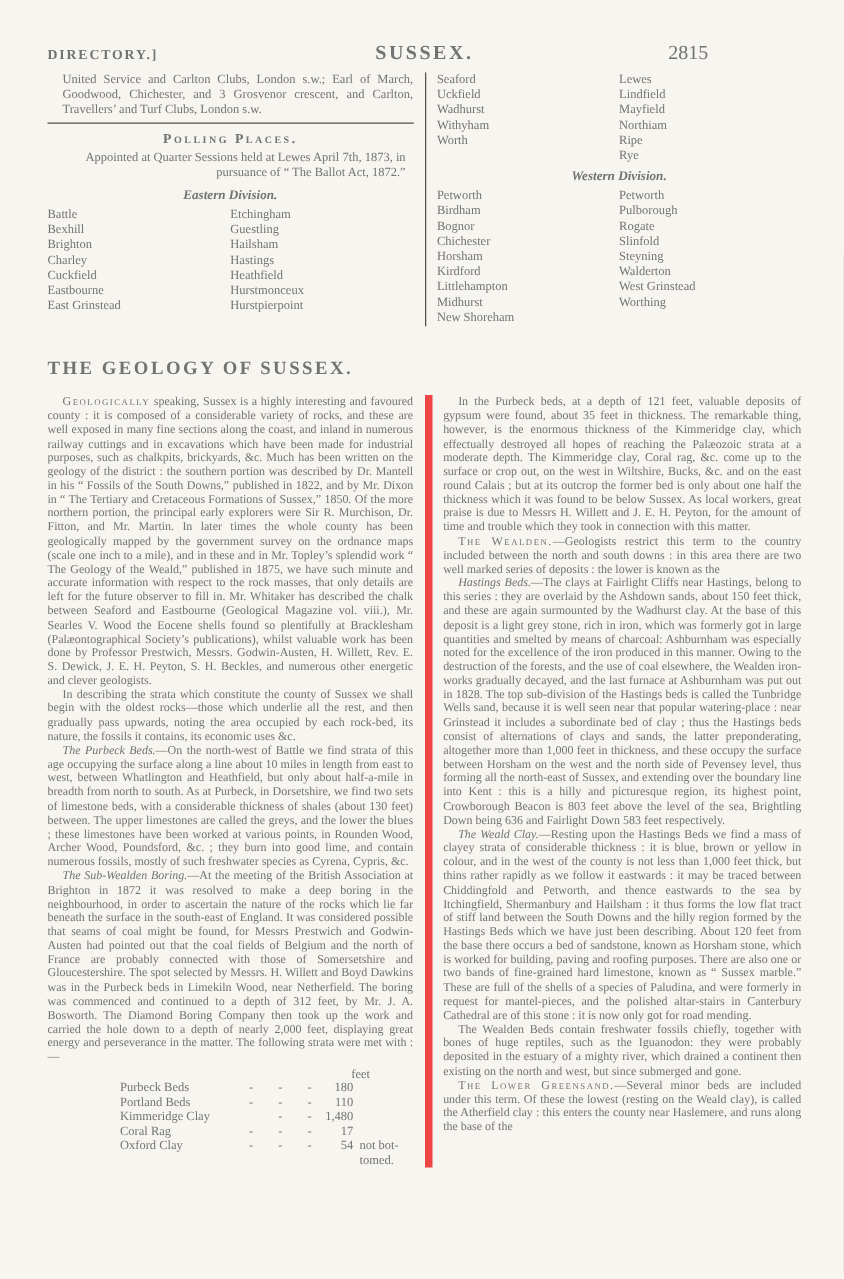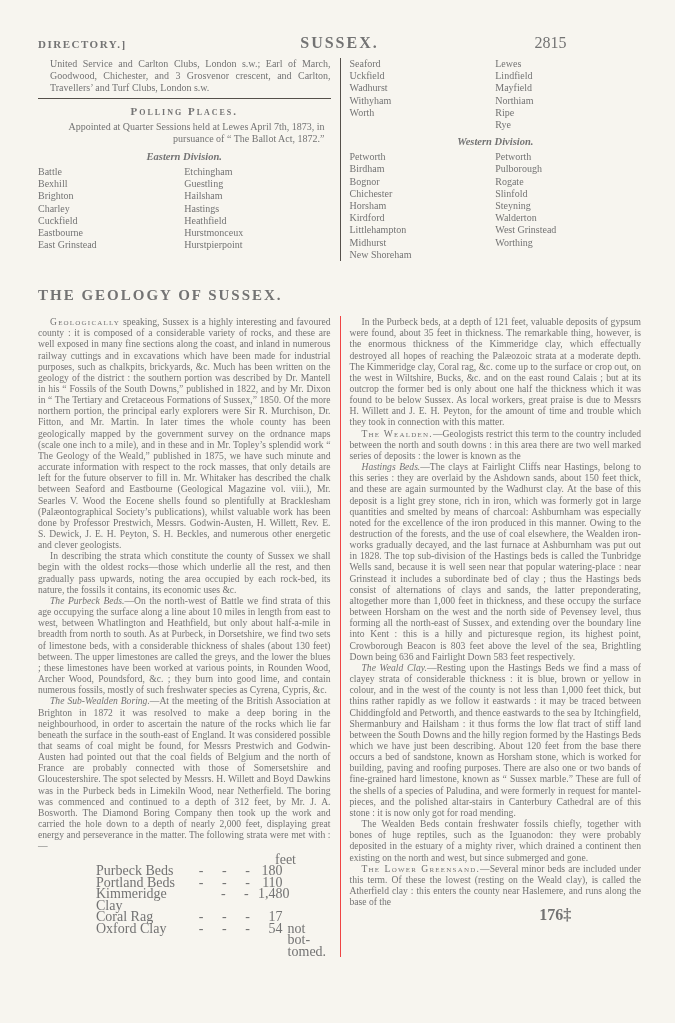--- a/index.html
+++ b/index.html
@@ -30,26 +30,26 @@
   .appoint{text-align:right;margin:0 6px 6px 6px;}
   .div-head{text-align:center;font-style:italic;font-weight:bold;font-size:10.5px;margin:5px 0 3px 0;}
   .two-col{display:flex;}
   .two-col .col{width:50%;}
   .two-col .col .place{line-height:12.2px;white-space:nowrap;}
   
   .art-title{text-align:left;font-size:15px;font-weight:bold;letter-spacing:2px;margin:26px 0 12px 0;}
   .body{display:flex;}
   .bcol{width:50%;box-sizing:border-box;font-size:9.6px;line-height:11.15px;text-align:justify;}
   .bcol.left{padding-right:9px;}
-  .bcol.right{border-left:1px solid #ef4444;padding-left:9px;}
+  .bcol.right{border-left:6px solid #ef4444;padding-left:9px;}
   .bcol p{margin:0;text-indent:12px;}
   .sc-lead{font-variant:small-caps;letter-spacing:1.2px;}
   .it-lead{font-style:italic;}
   
-  .strata{margin:2px 0 0 58px;font-size:14px;line-height:11.5px;}
+  .strata{margin:2px 0 0 58px;font-size:10px;line-height:11.5px;}
   .feet-label{width:200px;text-align:right;font-weight:normal;}
   .srow{display:flex;}
   .s-name{width:100px;}
   .s-d{width:25px;text-align:center;}
   .s-val{width:25px;text-align:right;}
   .s-note{padding-left:5px;white-space:pre-line;width:46px;}
   
   .sig{text-align:center;font-size:16px;font-weight:bold;margin-top:2px;padding-left:120px;}
 </style>
 </head>
@@ -191,17 +191,16 @@
           </div>
       </div>
     </div>
     <div class="bcol right">
       <p><span>In the Purbeck beds, at a depth of 121 feet, valuable deposits of gypsum were found, about 35 feet in thickness. The remarkable thing, however, is the enormous thickness of the Kimmeridge clay, which effectually destroyed all hopes of reaching the Palæozoic strata at a moderate depth. The Kimmeridge clay, Coral rag, &amp;c. come up to the surface or crop out, on the west in Wiltshire, Bucks, &amp;c. and on the east round Calais ; but at its outcrop the former bed is only about one half the thickness which it was found to be below Sussex.  As local workers, great praise is due to Messrs H. Willett and J. E. H. Peyton, for the amount of time and trouble which they took in connection with this matter.</span></p>
       <p><span class="sc-lead">The Wealden.</span><span>—Geologists restrict this term to the country included between the north and south downs : in this area there are two well marked series of deposits : the lower is known as the</span></p>
       <p><span class="it-lead">Hastings Beds.</span><span>—The clays at Fairlight Cliffs near Hastings, belong to this series : they are overlaid by the Ashdown sands, about 150 feet thick, and these are again surmounted by the Wadhurst clay.  At the base of this deposit is a light grey stone, rich in iron, which was formerly got in large quantities and smelted by means of charcoal: Ashburnham was especially noted for the excellence of the iron produced in this manner.  Owing to the destruction of the forests, and the use of coal elsewhere, the Wealden iron-works gradually decayed, and the last furnace at Ashburnham was put out in 1828.  The top sub-division of the Hastings beds is called the Tunbridge Wells sand, because it is well seen near that popular watering-place :  near Grinstead it includes a subordinate bed of clay ; thus the Hastings beds consist of alternations of clays and sands, the latter preponderating, altogether more than 1,000 feet in thickness, and these occupy the surface between Horsham on the west and the north side of Pevensey level, thus forming all the north-east of Sussex, and extending over the boundary line into Kent : this is a hilly and picturesque region, its highest point, Crowborough Beacon is 803 feet above the level of the sea, Brightling Down being 636 and Fairlight Down 583 feet respectively.</span></p>
       <p><span class="it-lead">The Weald Clay.</span><span>—Resting upon the Hastings Beds we find a mass of clayey strata of considerable thickness : it is blue, brown or yellow in colour, and in the west of the county is not less than 1,000 feet thick, but thins rather rapidly as we follow it eastwards : it may be traced between Chiddingfold and Petworth, and thence eastwards to the sea by Itchingfield, Shermanbury and Hailsham : it thus forms the low flat tract of stiff land between the South Downs and the hilly region formed by the Hastings Beds which we have just been describing.  About 120 feet from the base there occurs a bed of sandstone, known as Horsham stone, which is worked for building, paving and roofing purposes.  There are also one or two bands of fine-grained hard limestone, known as “ Sussex marble.”  These are full of the shells of a species of Paludina, and were formerly in request for mantel-pieces, and the polished altar-stairs in Canterbury Cathedral are of this stone : it is now only got for road mending.</span></p>
       <p><span>The Wealden Beds contain freshwater fossils chiefly, together with bones of huge reptiles, such as the Iguanodon: they were probably deposited in the estuary of a mighty river, which drained a continent then existing on the north and west, but since submerged and gone.</span></p>
       <p><span class="sc-lead">The Lower Greensand.</span><span>—Several minor beds are included under this term.  Of these the lowest (resting on the Weald clay), is called the Atherfield clay :  this enters the county near Haslemere, and runs along the base of the</span></p>
-      <div class="sig">176‡</div>
     </div>
   </div>
 
 </div>
 
 </body></html>

